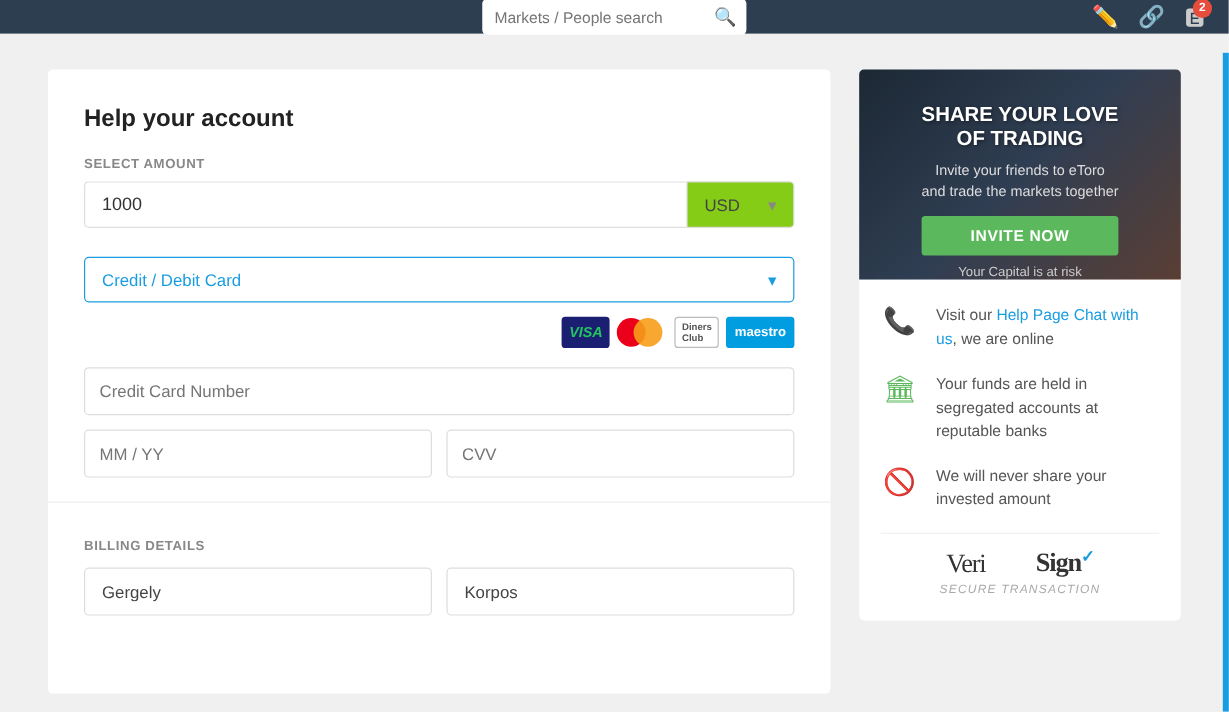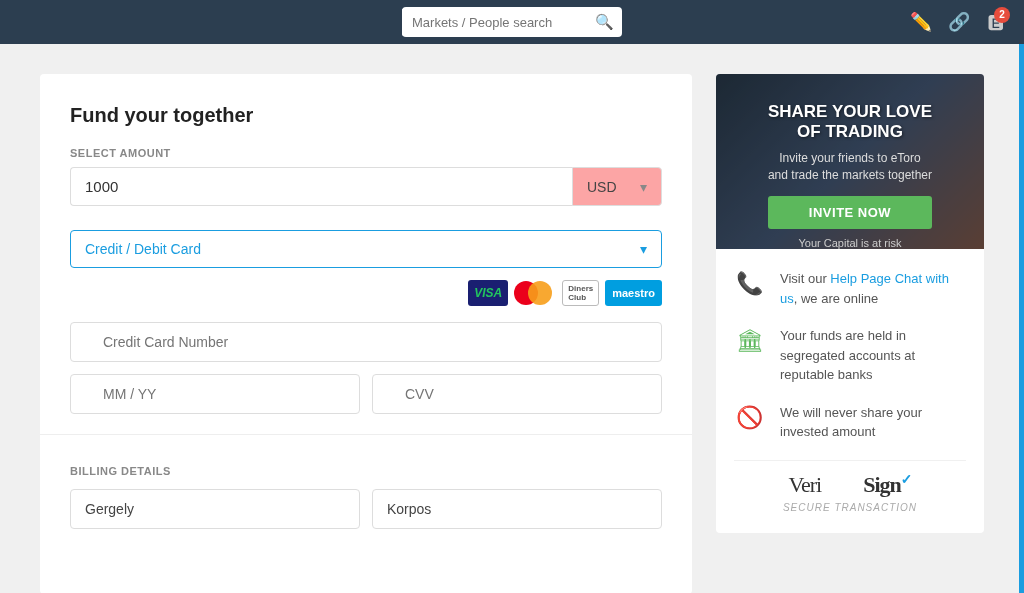--- a/index.html
+++ b/index.html
@@ -1,21 +1,21 @@
 <!DOCTYPE html>
 <html><head>
   <meta charset="utf-8">
   <style>
     * { box-sizing: border-box; margin: 0; padding: 0; }
     body { font-family: 'Segoe UI', Arial, sans-serif; background: #f0f0f0; color: #333; font-size: 14px; }
 
     
     .topnav {
       background: #2c3e50;
-      height: 44px;
+      height: 28px;
       display: flex;
       align-items: center;
       justify-content: center;
       padding: 0 20px;
       position: relative;
     }
     .search-wrapper {
       display: flex;
       align-items: center;
       background: #fff;
@@ -131,21 +131,21 @@
       font-size: 15px;
       color: #333;
       outline: none;
     }
     .currency-select {
       border: 1px solid #ddd;
       border-radius: 0 4px 4px 0;
       padding: 10px 14px;
       font-size: 14px;
       color: #444;
-      background: #fca5a5;
+      background: #84cc16;
       cursor: pointer;
       outline: none;
       display: flex;
       align-items: center;
       gap: 8px;
       min-width: 90px;
       justify-content: space-between;
     }
 
     .payment-section {
@@ -182,21 +182,21 @@
       font-size: 10px;
       font-weight: bold;
       padding: 2px 6px;
     }
     .card-visa { background: #1a1f71; color: #22c55e; font-style: italic; font-size: 12px; }
     .card-diners { background: #fff; border: 1px solid #bbb; color: #333; font-size: 8px; }
 
     .card-field {
       border: 1px solid #ddd;
       border-radius: 4px;
-      padding: 11px 32px;
+      padding: 11px 12px;
       font-size: 14px;
       color: #aaa;
       margin-bottom: 12px;
       width: 100%;
       outline: none;
     }
 
     .card-row {
       display: flex;
       gap: 12px;
@@ -376,21 +376,21 @@
       <span class="badge">2</span>
     </span>
   </div>
 </nav>
 
 <div class="right-accent-bar"></div>
 
 <div class="main-content">
 
   <div class="left-panel">
-    <h1 class="panel-title">Fund your together</h1>
+    <h1 class="panel-title">Help your account</h1>
 
     <div class="field-label">SELECT AMOUNT</div>
     <div class="amount-row">
       <input class="amount-input" type="text" value="1000" style="">
       <div class="currency-select">
         <span>USD</span>
         <span class="chevron-down-gray"></span>
       </div>
     </div>
 

